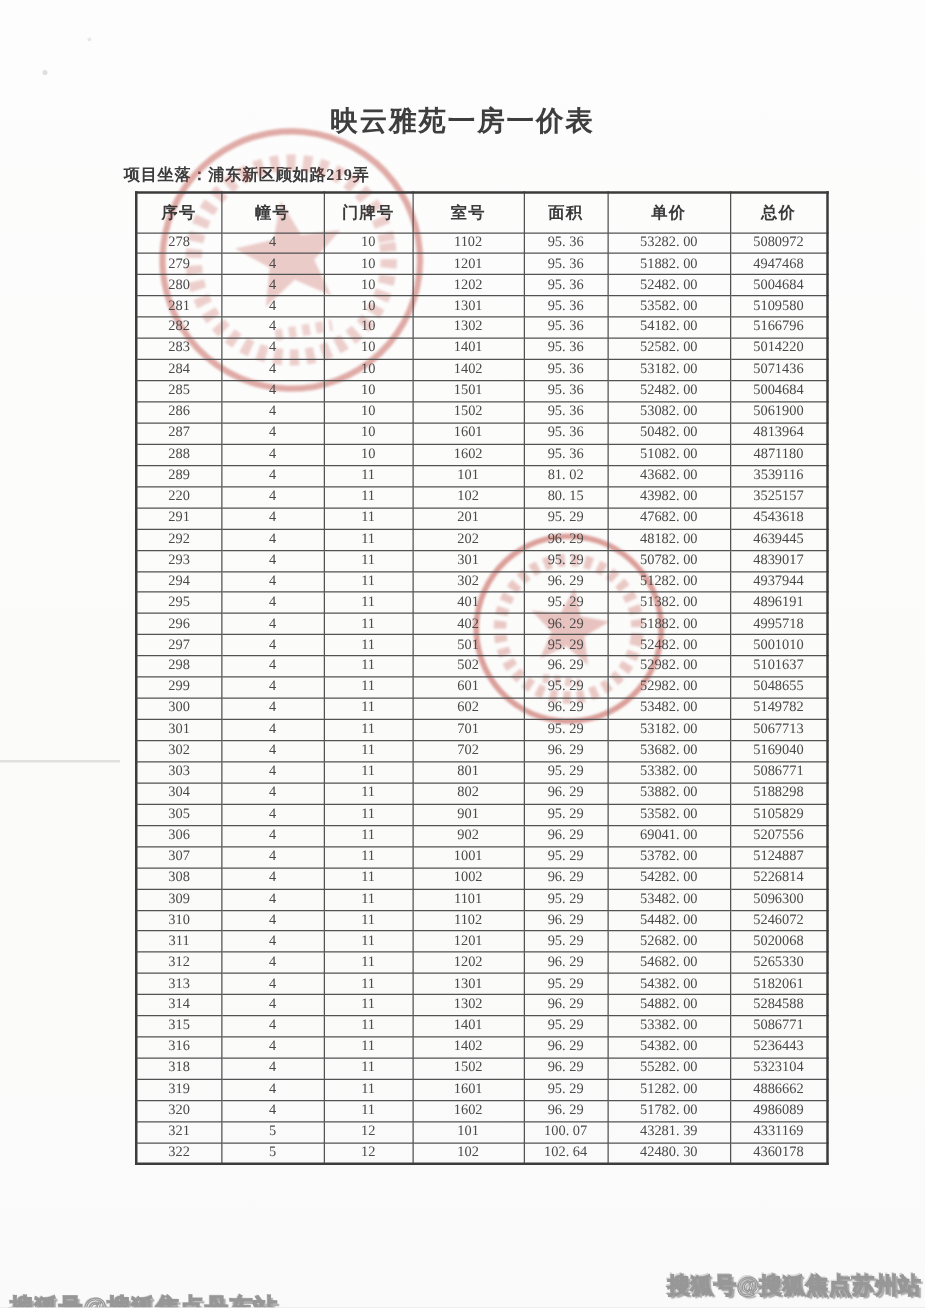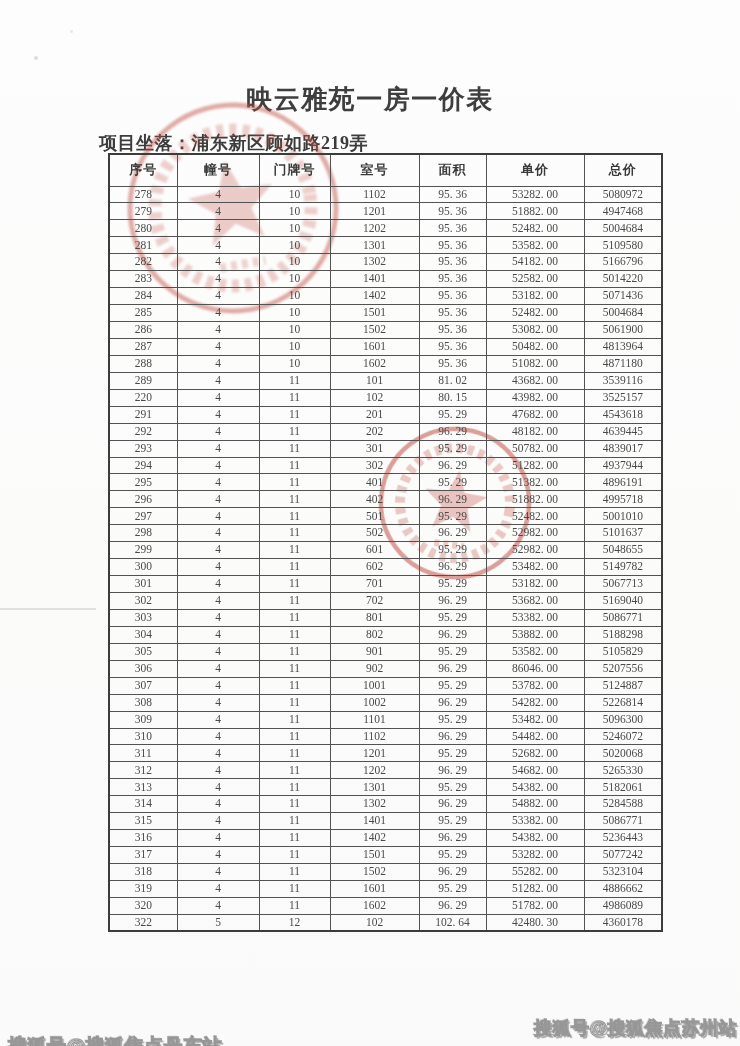--- a/index.html
+++ b/index.html
@@ -6,26 +6,26 @@
   .page{
     position:relative;
     width:740px;height:1046px;
     margin:0 auto;
     background:linear-gradient(180deg,#fdfdfd 0%,#fbfbfa 60%,#fafafa 100%);
     overflow:hidden;
     font-family:"Liberation Serif","DejaVu Serif",serif;
   }
   .doc-title{
     position:absolute;top:82px;left:0;width:740px;
-    text-align:center;font-size:26px;font-weight:700;
+    text-align:center;font-size:22px;font-weight:700;
     color:#3e3e3e;letter-spacing:1.5px;margin:0;
   }
   .doc-subtitle{
     position:absolute;top:131px;left:99px;
-    font-size:18px;font-weight:700;color:#3c3c3c;letter-spacing:0.5px;
+    font-size:13px;font-weight:700;color:#3c3c3c;letter-spacing:0.5px;
   }
   .price-table{
     position:absolute;left:95px;top:153px;
     width:553px;border-collapse:collapse;table-layout:fixed;
     border:2px solid #3c3c3c;
     margin-left:13px;
   }
   .price-table th,.price-table td{
     border:1px solid #525252;
     text-align:center;vertical-align:middle;
@@ -371,21 +371,21 @@
           <td>95. 29</td>
           <td>53582. 00</td>
           <td>5105829</td>
         </tr>
         <tr>
           <td>306</td>
           <td>4</td>
           <td>11</td>
           <td>902</td>
           <td>96. 29</td>
-          <td>86046. 00</td>
+          <td>69041. 00</td>
           <td>5207556</td>
         </tr>
         <tr>
           <td>307</td>
           <td>4</td>
           <td>11</td>
           <td>1001</td>
           <td>95. 29</td>
           <td>53782. 00</td>
           <td>5124887</td>
@@ -465,29 +465,20 @@
         <tr>
           <td>316</td>
           <td>4</td>
           <td>11</td>
           <td>1402</td>
           <td>96. 29</td>
           <td>54382. 00</td>
           <td>5236443</td>
         </tr>
         <tr>
-          <td>317</td>
-          <td>4</td>
-          <td>11</td>
-          <td>1501</td>
-          <td>95. 29</td>
-          <td>53282. 00</td>
-          <td>5077242</td>
-        </tr>
-        <tr>
           <td>318</td>
           <td>4</td>
           <td>11</td>
           <td>1502</td>
           <td>96. 29</td>
           <td>55282. 00</td>
           <td>5323104</td>
         </tr>
         <tr>
           <td>319</td>
@@ -499,20 +490,29 @@
           <td>4886662</td>
         </tr>
         <tr>
           <td>320</td>
           <td>4</td>
           <td>11</td>
           <td>1602</td>
           <td>96. 29</td>
           <td>51782. 00</td>
           <td>4986089</td>
+        </tr>
+        <tr>
+          <td>321</td>
+          <td>5</td>
+          <td>12</td>
+          <td>101</td>
+          <td>100. 07</td>
+          <td>43281. 39</td>
+          <td>4331169</td>
         </tr>
         <tr>
           <td>322</td>
           <td>5</td>
           <td>12</td>
           <td>102</td>
           <td>102. 64</td>
           <td>42480. 30</td>
           <td>4360178</td>
         </tr>

